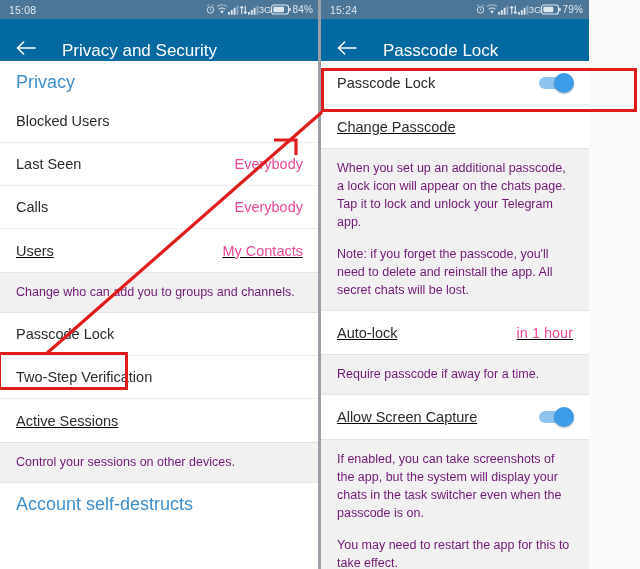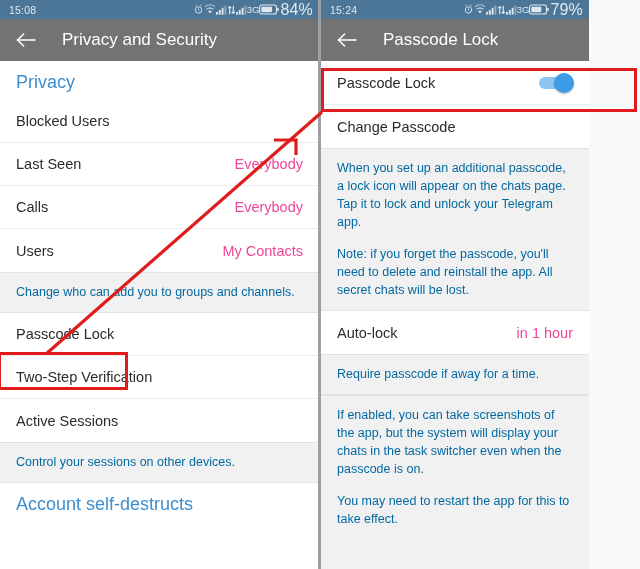--- a/index.html
+++ b/index.html
@@ -63,31 +63,31 @@
     align-items: center;
   }
   .status-icons svg { display: block; }
   .status-3g {
     font-size: 9.5px;
     line-height: 1;
     color: #dfe8ef;
     letter-spacing: 0;
   }
   .status-batt-pct {
-    font-size: 16px;
+    font-size: 10px;
     line-height: 1;
     margin-left: 1px;
   }
 
   
   .appbar {
     height: 42px;
-    background: #737373;
+    background: #0369a1;
     display: flex;
-    align-items: center;
+    align-items: flex-end;
     padding-left: 13px;
     box-sizing: border-box;
   }
   .appbar .back {
     width: 26px;
     height: 26px;
     flex: 0 0 auto;
     display: flex;
     align-items: center;
     justify-content: center;
@@ -113,37 +113,37 @@
   .row {
     min-height: 43px;
     display: flex;
     align-items: center;
     padding: 0 16px;
     box-sizing: border-box;
     background: #ffffff;
     border-bottom: 1px solid #ededed;
     position: relative;
   }
-  .row.noborder { border-bottom: none; }
+  .row.noborder { border-bottom: none; text-decoration: underline; }
   .row-label {
     font-size: 14.5px;
     color: #2b2b2b;
     white-space: nowrap;
   }
   .row-value {
     margin-left: auto;
     font-size: 14.5px;
     color: #ec4899;
     white-space: nowrap;
   }
   .hint {
     background: #f1f1f1;
     border-top: 1px solid #e3e3e3;
     border-bottom: 1px solid #e3e3e3;
-    color: #0369a1;
+    color: #701a75;
     font-size: 12.5px;
     line-height: 18px;
     padding: 10px 16px 11px 16px;
   }
   .hint p { margin: 0; }
   .hint p + p { margin-top: 14px; }
 
   
   .toggle {
     margin-left: auto;
@@ -412,20 +412,27 @@
 
       <div class="row noborder">
         <span class="row-label">Auto-lock</span>
         <span class="row-value">in 1 hour</span>
       </div>
 
       <div class="hint">
         <p>Require passcode if away for a time.</p>
       </div>
 
+      <div class="row noborder" style="min-height:44px">
+        <span class="row-label">Allow Screen Capture</span>
+        <span class="toggle">
+          <span class="track"></span>
+          <span class="thumb"></span>
+        </span>
+      </div>
 
       <div class="hint" style="min-height:200px">
         <p>If enabled, you can take screenshots of the app, but the system will display your chats in the task switcher even when the passcode is on.</p>
         <p>You may need to restart the app for this to take effect.</p>
       </div>
 
     </div>
   </div>
 
   <div id="annotations">

